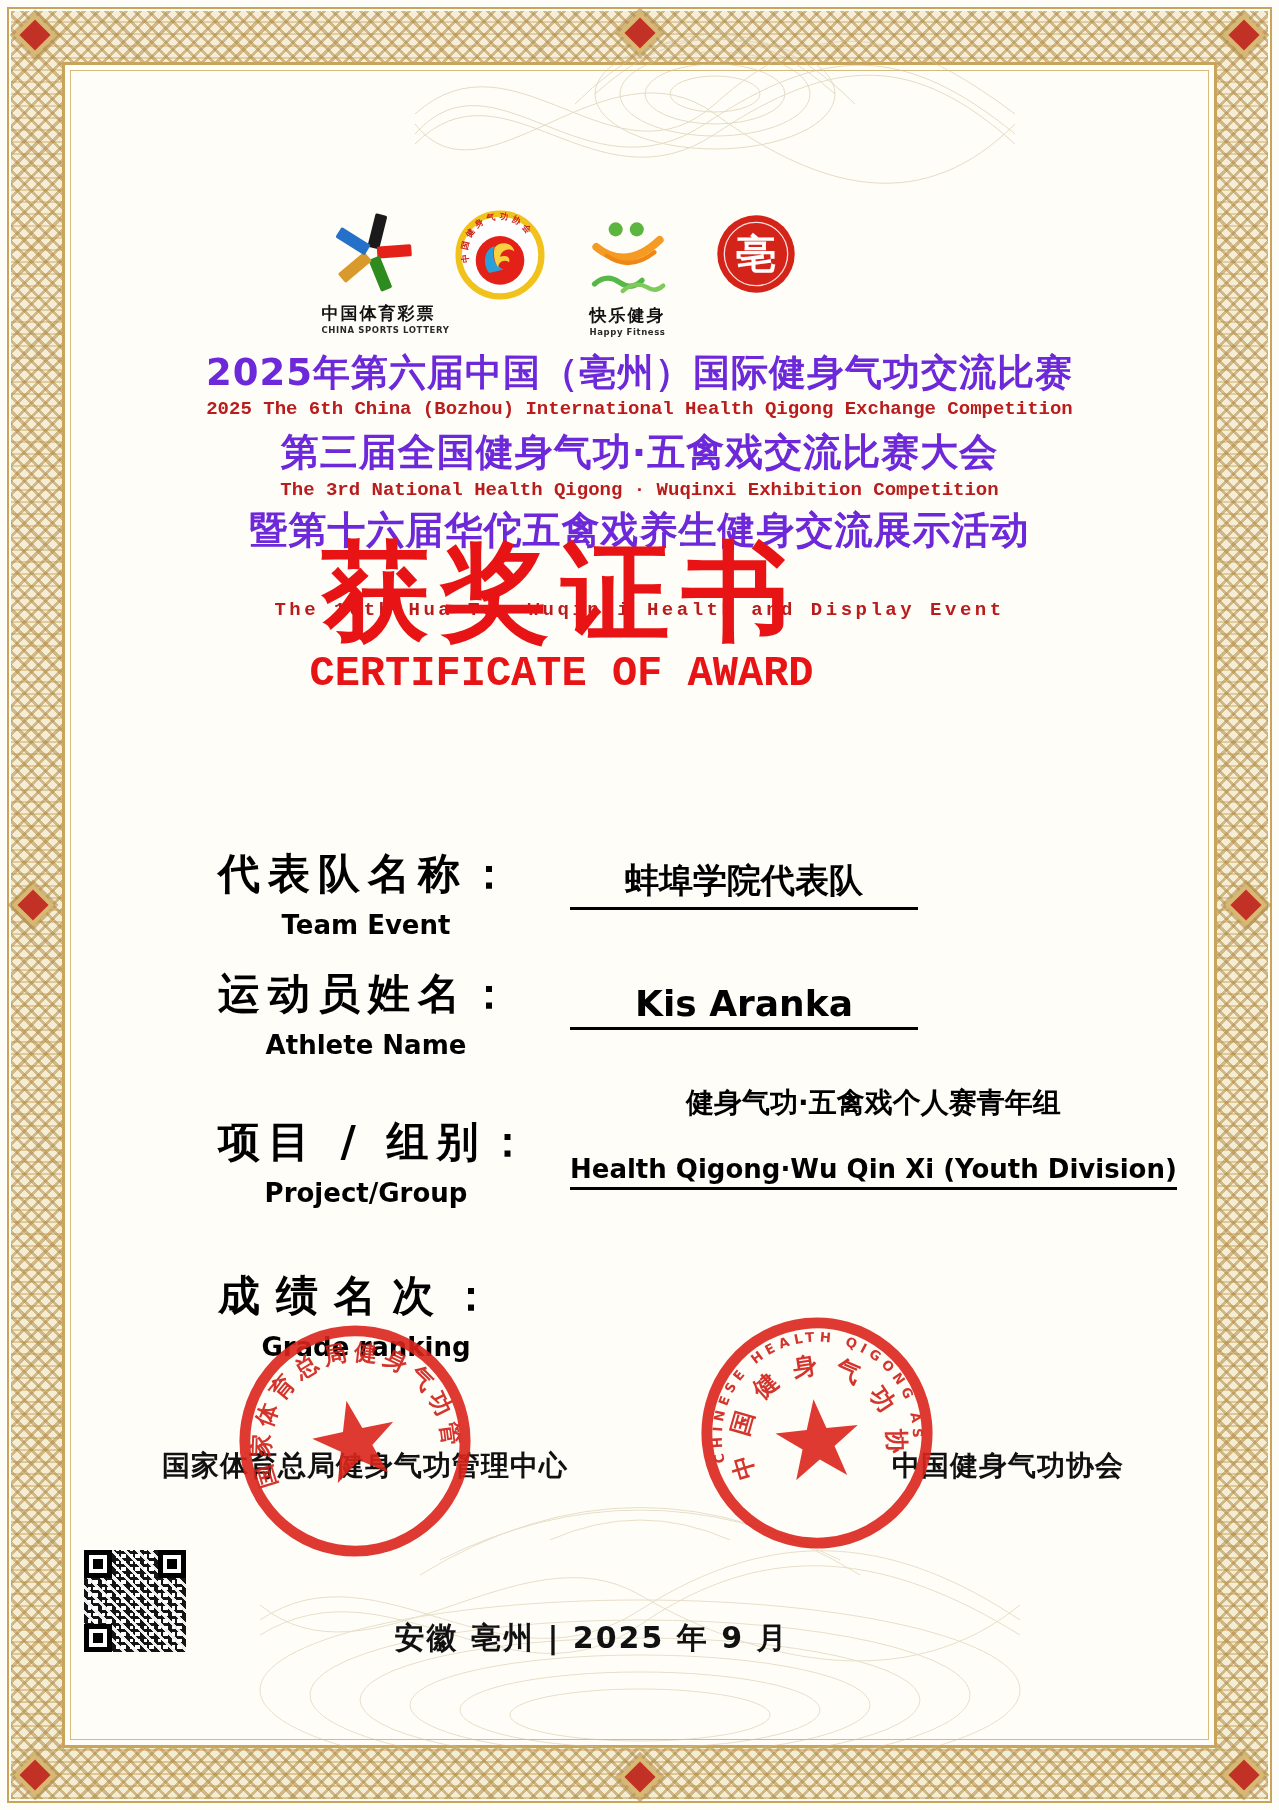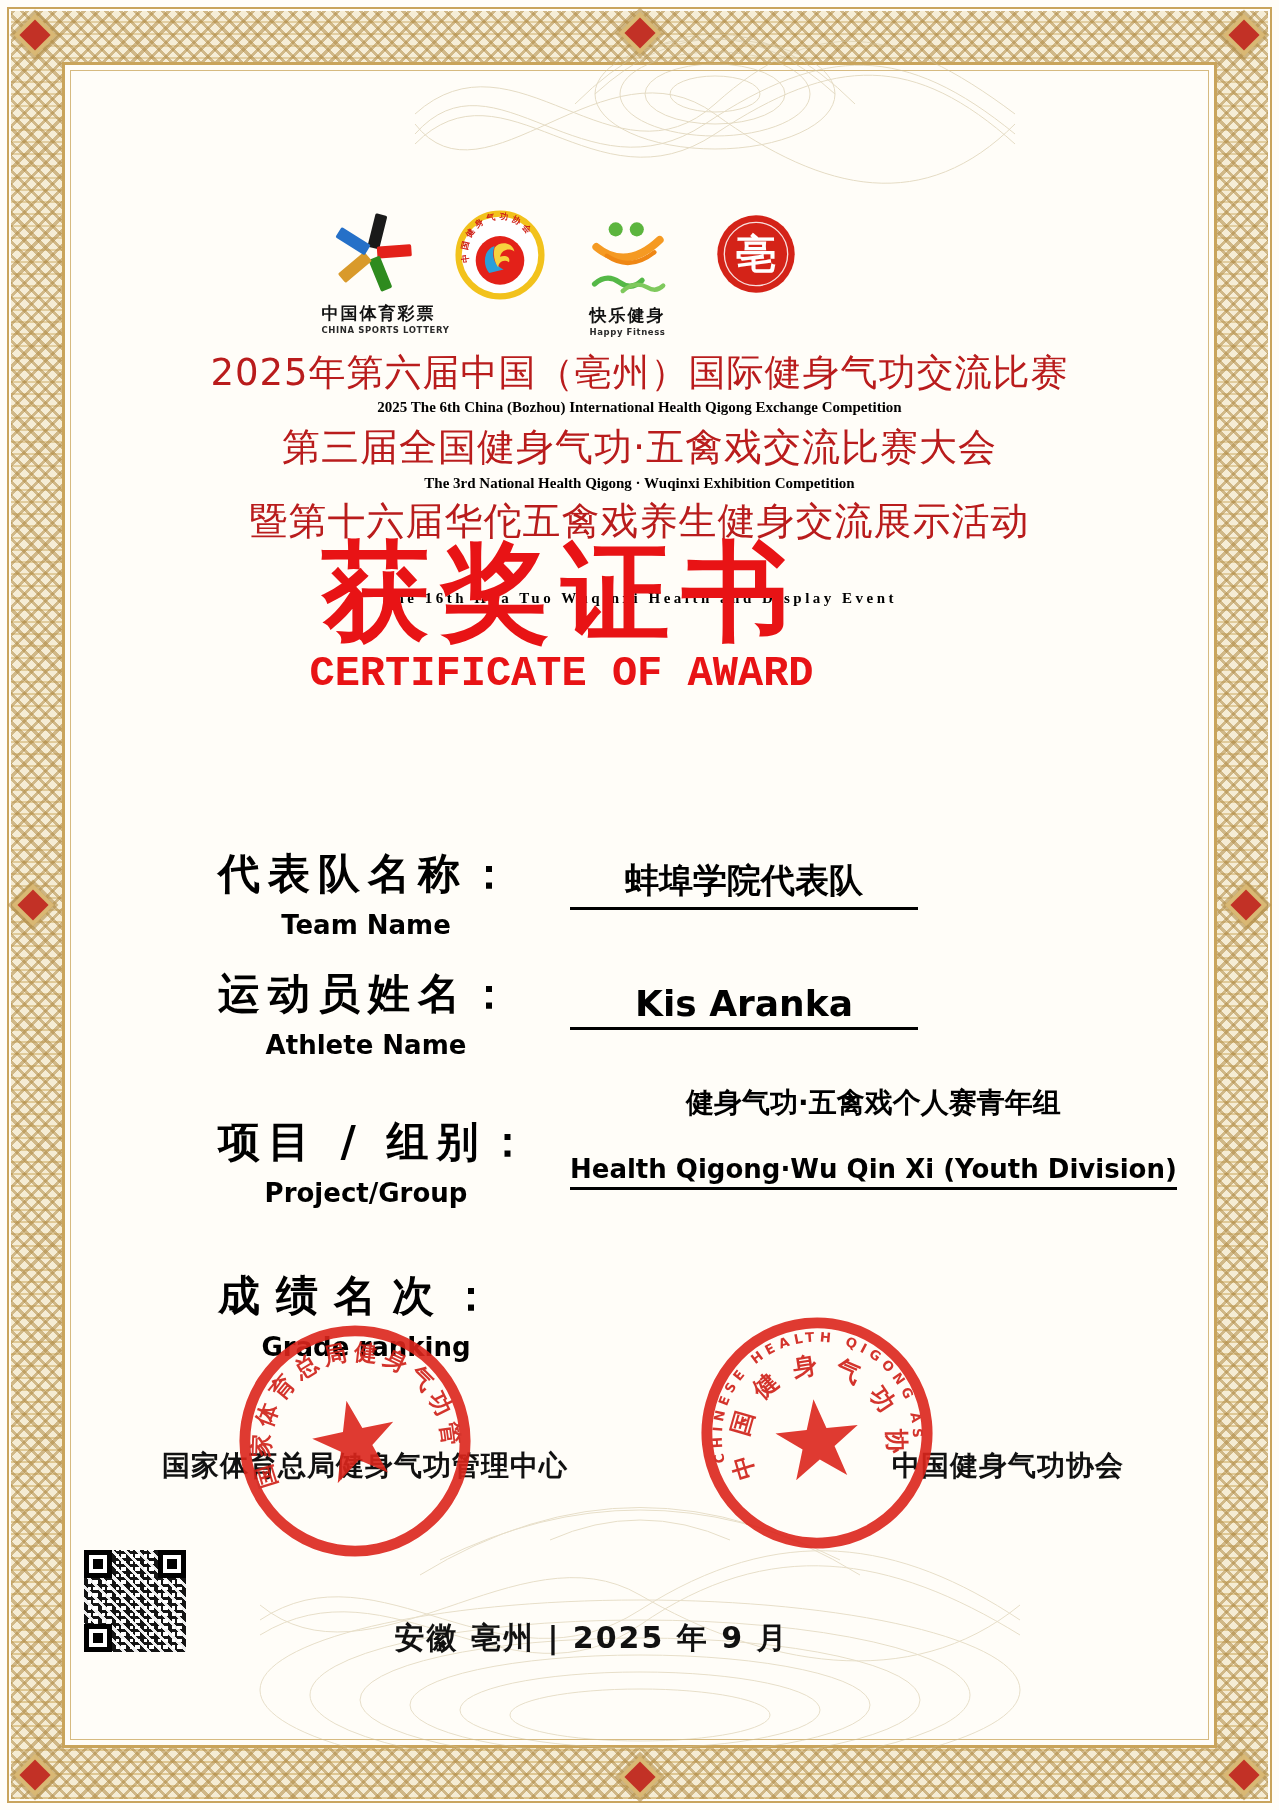--- a/index.html
+++ b/index.html
@@ -40,25 +40,25 @@
     position:absolute; top:210px; left:0; right:0; z-index:4;
     display:flex; justify-content:center; align-items:flex-start; gap:28px;
     transform:translateX(-76px);
   }
   .logo-box { width:100px; text-align:center; }
   .logo-cn { font-size:17px; font-weight:700; letter-spacing:2px; margin-top:2px; white-space:nowrap; }
   .logo-en { font-size:8.5px; font-weight:700; color:#2a2a2a; letter-spacing:.6px; white-space:nowrap; }
 
   
   .titles { position:absolute; top:350px; left:0; right:0; text-align:center; z-index:4; }
-  .t-cn { font-size:37px; font-weight:400; letter-spacing:1px; color:#b91c1c; line-height:1.25; }
+  .t-cn { font-size:37px; font-weight:700; letter-spacing:1px; color:#6d28d9; line-height:1.25; }
   .t-cn2 { font-size:38px; }
   .t-en {
-    font-family:Liberation Serif, serif; font-weight:700; font-size:15px;
-    color:#000000; line-height:1.2; margin-top:2px;
+    font-family:Liberation Mono, monospace; font-weight:700; font-size:19px;
+    color:#b91c1c; line-height:1.2; margin-top:2px;
   }
   .t-en-spaced { letter-spacing:3.5px;margin-top:44px; }
   .mt8{margin-top:8px;} .mt6{margin-top:6px;}
 
   
   .award { position:absolute; top:535px; left:0; right:0; text-align:center; z-index:4; transform:translateX(-78px); }
   .award-cn {
     font-size:108px; font-weight:900; color:#e81315; letter-spacing:12px;
     line-height:1.05; white-space:nowrap;
   }
@@ -231,21 +231,21 @@
 
 <div class="award">
   <div class="award-cn">获奖证书</div>
   <div class="award-en">CERTIFICATE OF AWARD</div>
 </div>
 
 <div class="form">
   <div class="row row1">
     <div class="lbl">
       <div class="lbl-cn">代表队名称：</div>
-      <div class="lbl-en">Team Name</div>
+      <div class="lbl-en">Team Event</div>
     </div>
     <div class="val">
       <div class="val-main">蚌埠学院代表队</div>
     </div>
   </div>
 
   <div class="row row2">
     <div class="lbl">
       <div class="lbl-cn">运动员姓名：</div>
       <div class="lbl-en">Athlete Name</div>

